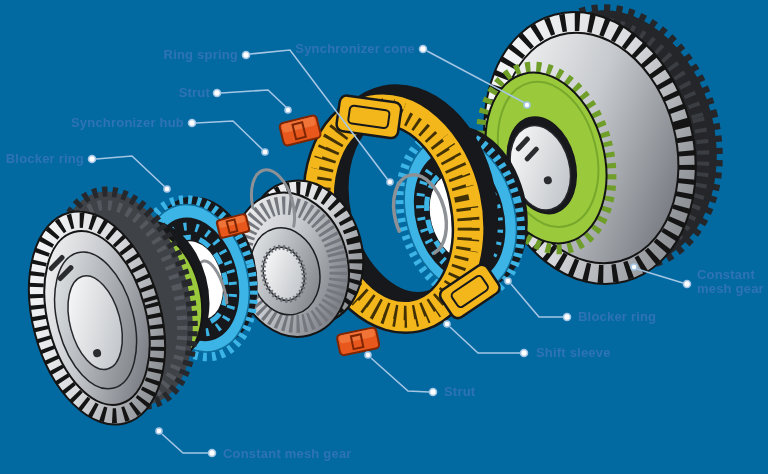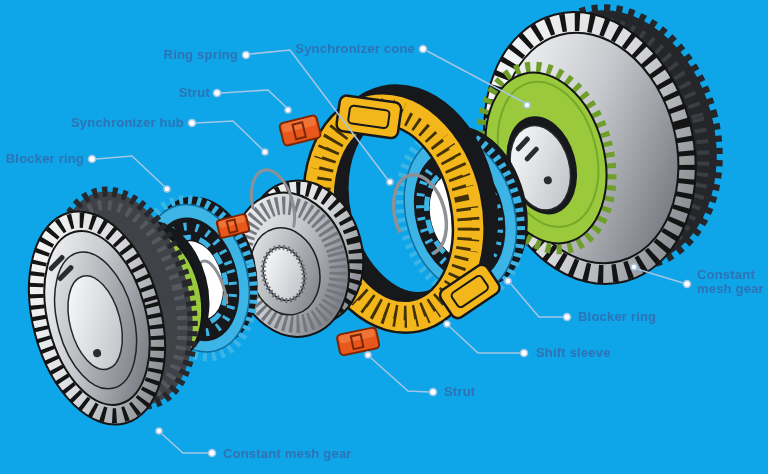--- a/index.html
+++ b/index.html
@@ -1,16 +1,16 @@
 <!DOCTYPE html>
 <html><head>
 <meta charset="utf-8">
 <style>
   html,body{margin:0;padding:0;background:#ffffff;}
-  .stage{position:relative;width:768px;height:474px;background:#0ea5e9;overflow:hidden;
+  .stage{position:relative;width:768px;height:474px;background:#0369a1;overflow:hidden;
          font-family:"Liberation Sans",sans-serif;}
   svg{display:block;}
   .lbl{font:bold 13px "Liberation Sans",sans-serif;fill:#2e73b5;letter-spacing:.2px;}
   .leader{stroke:#a4c6e4;stroke-width:1.6;fill:none;}
   .node{fill:#ffffff;stroke:#a4c6e4;stroke-width:1.6;}
 </style>
 </head>
 <body>
 
 <div class="stage">

